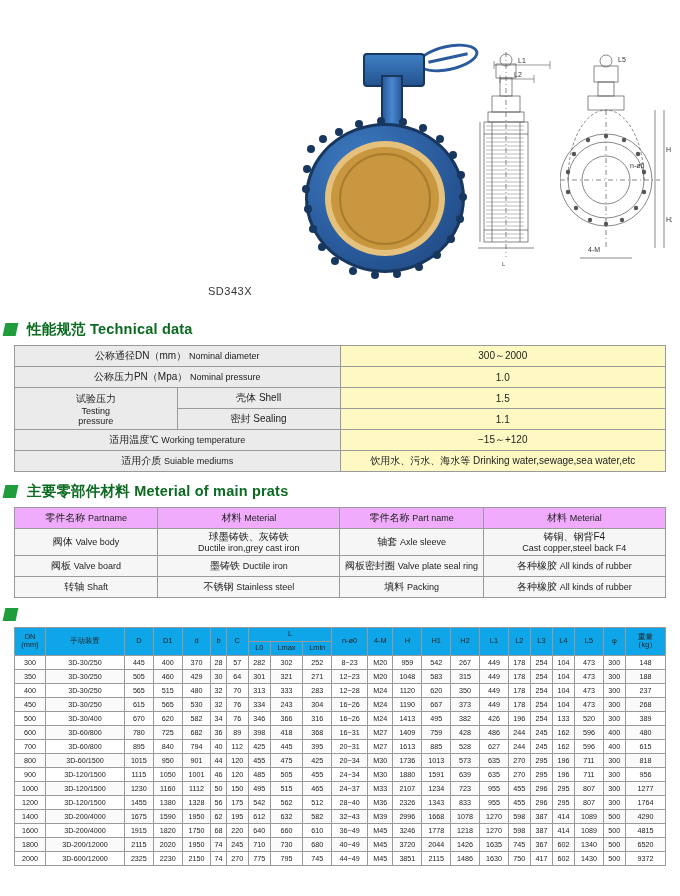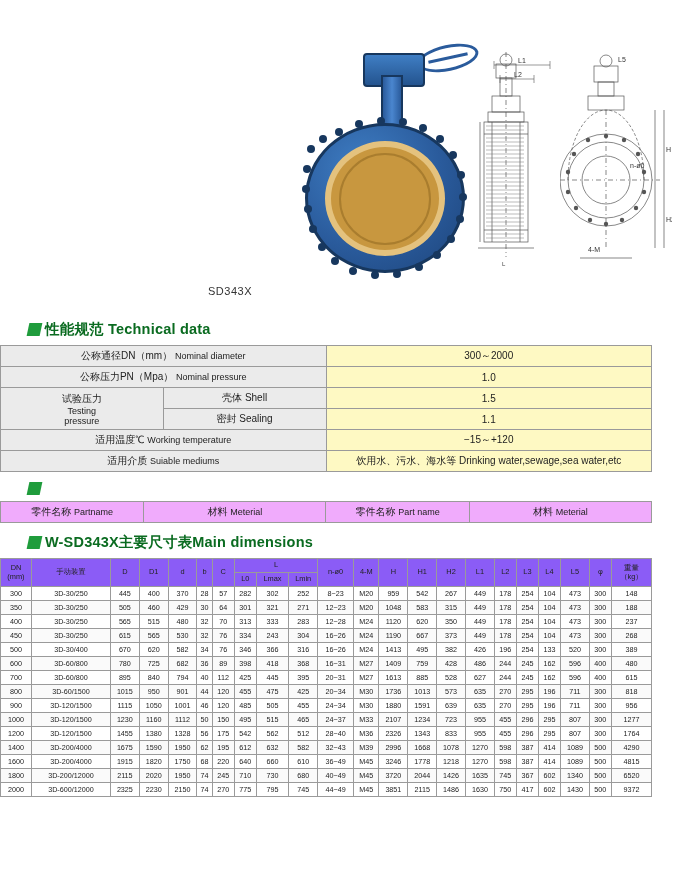--- a/index.html
+++ b/index.html
@@ -92,40 +92,40 @@
   }
 
   
   .tech-dwg { position: absolute; top: 50px; }
   .tech-dwg svg { display: block; }
 
   
   .sec-head {
     display: flex;
     align-items: center;
-    gap: 4px;
-    margin: 10px 0 6px 28px;
+    gap: 10px;
+    margin: 10px 0 6px 4px;
   }
   .sec-mark {
     width: 13px; height: 13px;
     background: #1f9c3c;
     transform: skewX(-12deg);
     flex: none;
   }
   .sec-title {
     font-size: 14.5px;
     font-weight: bold;
     color: #0a6b20;
     letter-spacing: .2px;
   }
 
   
   table {
     border-collapse: collapse;
-    margin: 0 0;
+    margin: 0 14px;
     width: 652px;
     background: #fff;
   }
   td, th {
     border: 1px solid #9a9a9a;
     text-align: center;
     vertical-align: middle;
     font-size: 9.5px;
     padding: 2px 2px;
     color: #222;
@@ -139,21 +139,21 @@
   .tbl-mat .cell { background: #f6f6f6; }
 
   .tbl-dim { width: 652px; }
   .tbl-dim td, .tbl-dim th {
     font-size: 7.2px;
     padding: 1px 0;
     height: 14px;
     background: #fff;
   }
   .tbl-dim thead td {
-    background: #8b5cf6;
+    background: #0ea5e9;
     font-size: 7.4px;
     line-height: 1.1;
   }
   .tbl-dim tbody tr:nth-child(even) td { background: #fafafa; }
 
   .cn { font-size: 10px; }
   .en { font-size: 9px; }
   .two-line { line-height: 1.2; }
 </style>
 </head>
@@ -335,20 +335,21 @@
           <span class="cn">适用介质</span>
           <span class="en">Suiable mediums</span>
         </td>
         <td class="val">饮用水、污水、海水等 Drinking water,sewage,sea water,etc</td>
       </tr>
     </tbody>
   </table>
 
   <div class="sec-head">
     <span class="sec-mark"></span>
+    <span class="sec-title"><span>主要零部件材料</span> <span>Meterial  of main  prats</span></span>
   </div>
 
   <table class="tbl-mat">
     <tbody>
       <tr>
         <td class="hd" style="width:22%">
           <span class="cn">零件名称</span>
           <span class="en">Partname</span>
         </td>
         <td class="hd" style="width:28%">
@@ -358,28 +359,81 @@
         <td class="hd" style="width:22%">
           <span class="cn">零件名称</span>
           <span class="en">Part name</span>
         </td>
         <td class="hd" style="width:28%">
           <span class="cn">材料</span>
           <span class="en">Meterial</span>
         </td>
       </tr>
 
-
-
+      <tr>
+        <td class="cell">
+          <span class="cn">阀体</span>
+          <span class="en">Valve body</span>
+        </td>
+        <td class="cell two-line">
+          <div class="cn">球墨铸铁、灰铸铁</div>
+          <div class="en">Ductile iron,grey cast iron</div>
+        </td>
+        <td class="cell">
+          <span class="cn">轴套</span>
+          <span class="en">Axle sleeve</span>
+        </td>
+        <td class="cell two-line">
+          <div class="cn">铸铜、钢背F4</div>
+          <div class="en">Cast copper,steel back F4</div>
+        </td>
+      </tr>
+
+      <tr>
+        <td class="cell">
+          <span class="cn">阀板</span>
+          <span class="en">Valve board</span>
+        </td>
+        <td class="cell">
+          <span class="cn">墨铸铁</span>
+          <span class="en">Ductile   iron</span>
+        </td>
+        <td class="cell">
+          <span class="cn">阀板密封圈</span>
+          <span class="en">Valve plate seal ring</span>
+        </td>
+        <td class="cell">
+          <span class="cn">各种橡胶</span>
+          <span class="en">All   kinds of rubber</span>
+        </td>
+      </tr>
+
+      <tr>
+        <td class="cell">
+          <span class="cn">转轴</span>
+          <span class="en">Shaft</span>
+        </td>
+        <td class="cell">
+          <span class="cn">不锈钢</span>
+          <span class="en">Stainless steel</span>
+        </td>
+        <td class="cell">
+          <span class="cn">填料</span>
+          <span class="en">Packing</span>
+        </td>
+        <td class="cell">
+          <span class="cn">各种橡胶</span>
+          <span class="en">All kinds of rubber</span>
+        </td>
+      </tr>
     </tbody>
   </table>
 
   <div class="sec-head">
     <span class="sec-mark"></span>
-    <span class="sec-title">W-SD343X主要尺寸表Main dimensions</span>
   </div>
 
   <table class="tbl-dim">
     <thead>
       <tr>
         <td rowspan="2">
           <div>DN</div>
           <div>(mm)</div>
         </td>
         <td rowspan="2">手动装置</td>

